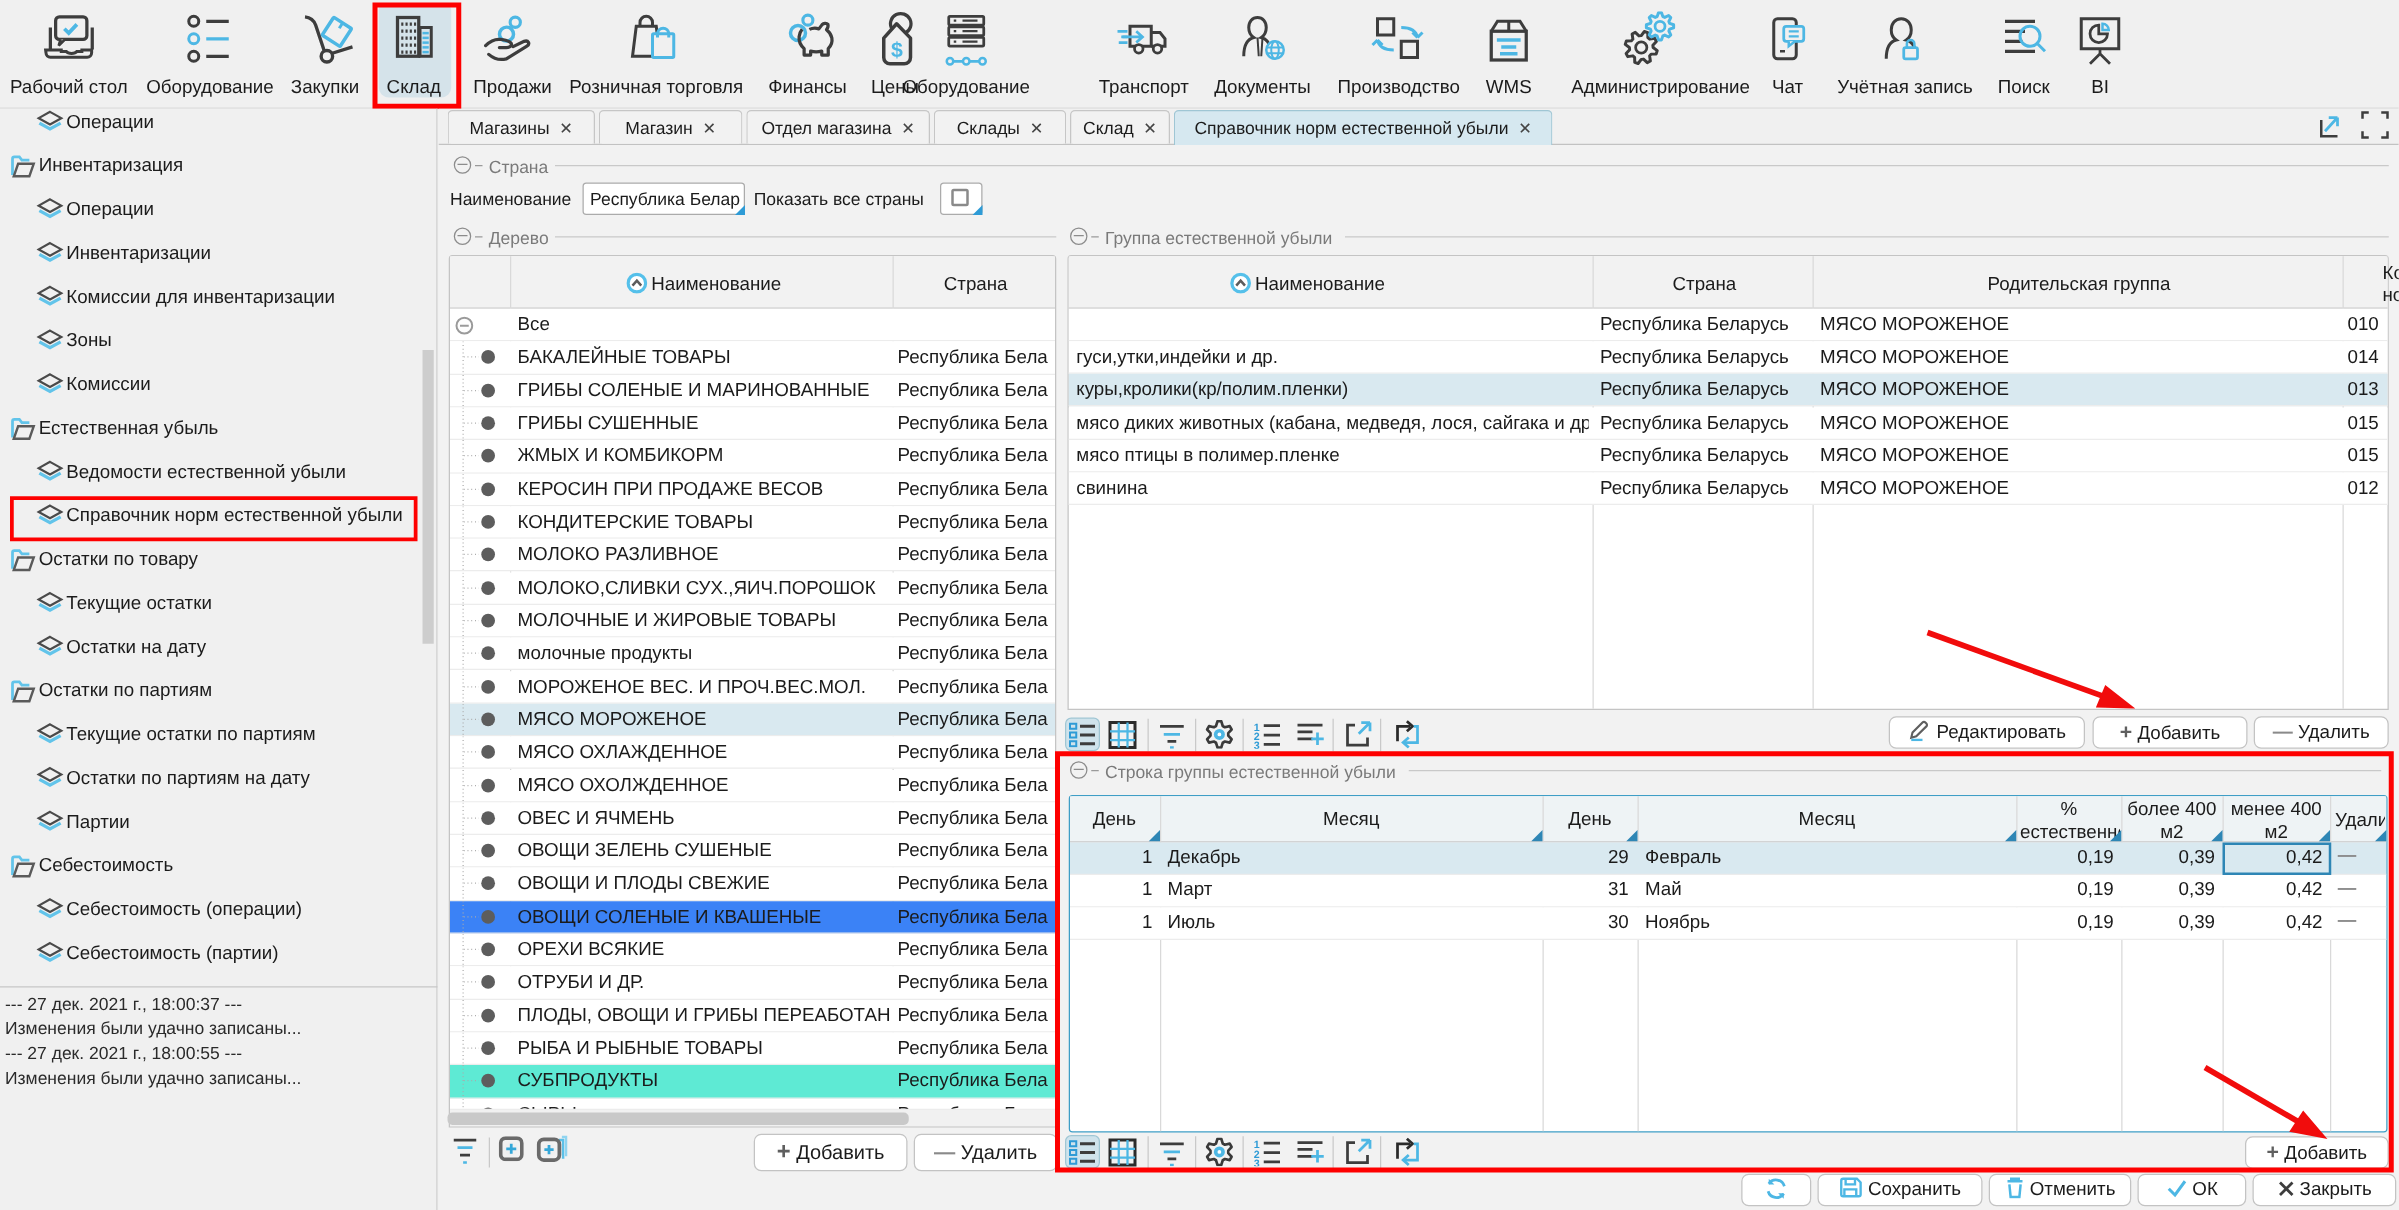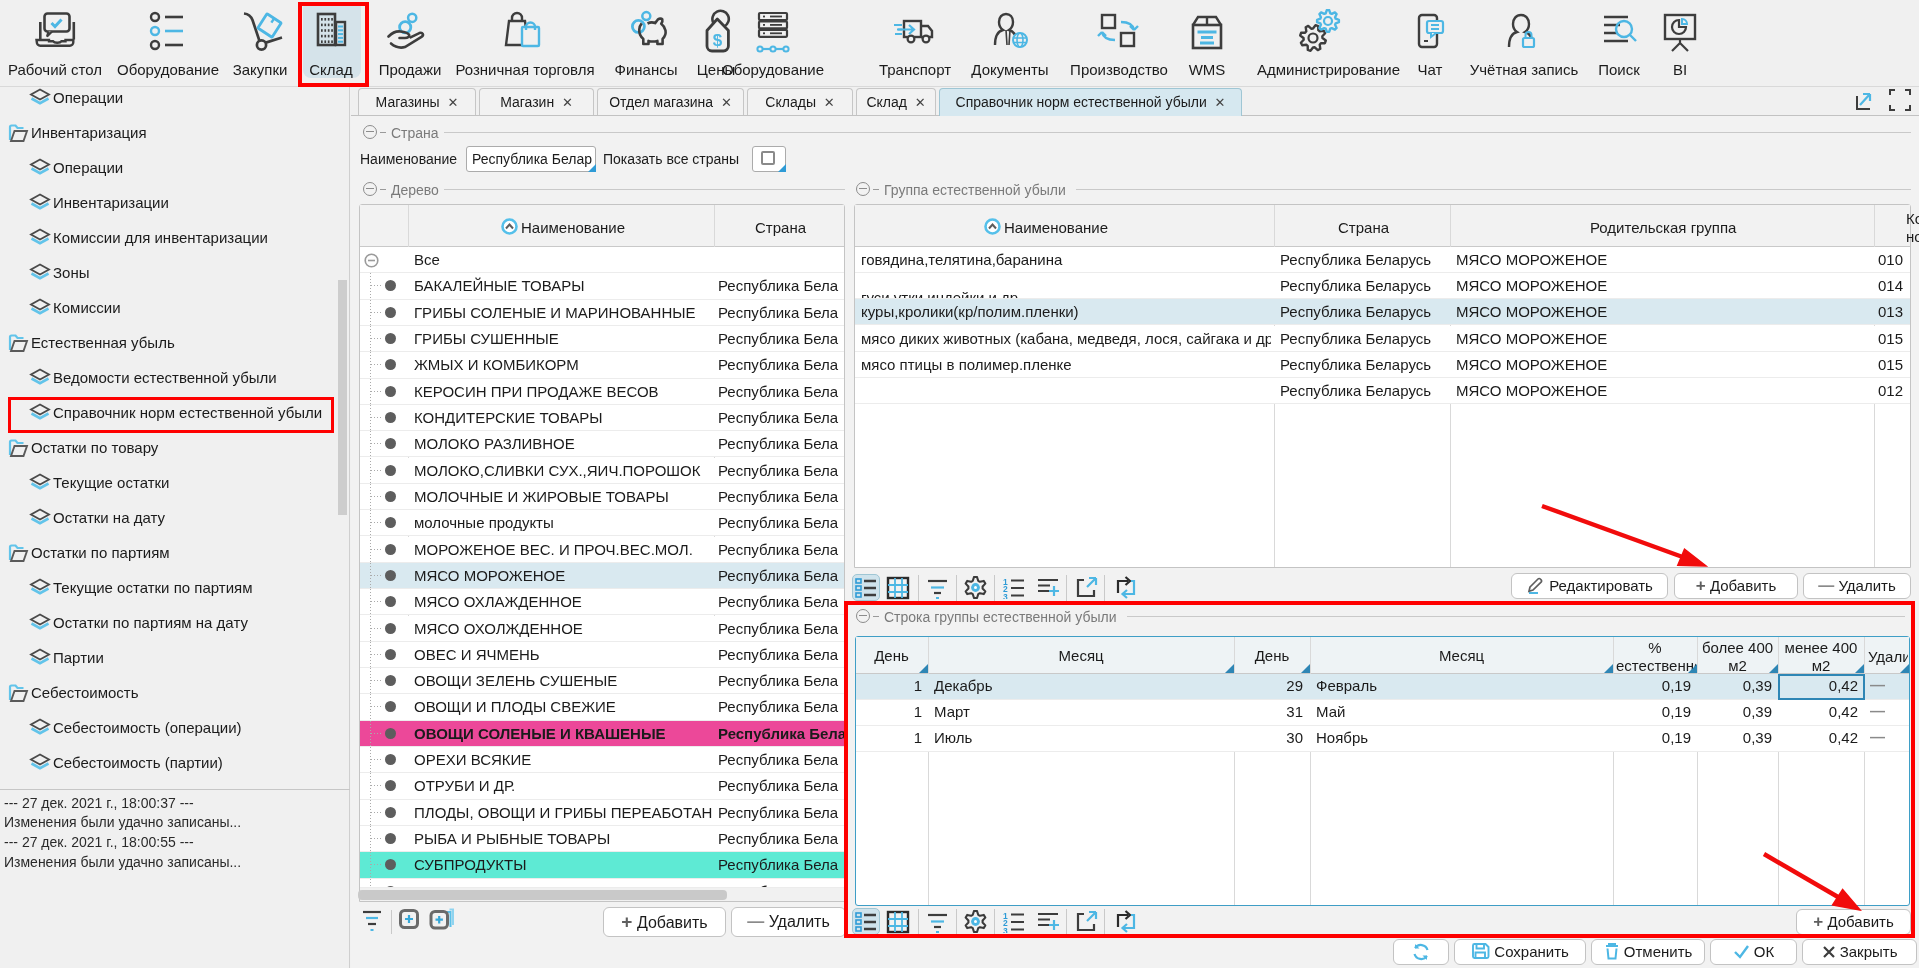--- a/index.html
+++ b/index.html
@@ -539,21 +539,21 @@
 <div style="position:absolute;left:54px;top:4px;width:298px;overflow:hidden;font-size:15px;white-space:nowrap;">ОВОЩИ ЗЕЛЕНЬ СУШЕНЫЕ</div>
 <div style="position:absolute;left:358px;top:4px;font-size:15px;white-space:nowrap;">Республика Бела</div>
 </div>
 <div class="abs" style="left:360px;top:694.4px;width:484px;height:26.3px;background:#fff;border-bottom:1px solid #ececec;box-sizing:border-box;overflow:hidden;">
 <div style="position:absolute;left:10px;top:0;width:1px;height:26px;background-image:linear-gradient(#aaa 34%,transparent 34%);background-size:1px 3px;"></div>
 <div style="position:absolute;left:11px;top:12px;width:12px;height:1px;background-image:linear-gradient(90deg,#aaa 34%,transparent 34%);background-size:3px 1px;"></div>
 <div style="position:absolute;left:25px;top:7px;width:11px;height:11px;border-radius:50%;background:#5d5d5d;"></div>
 <div style="position:absolute;left:54px;top:4px;width:298px;overflow:hidden;font-size:15px;white-space:nowrap;">ОВОЩИ И ПЛОДЫ СВЕЖИЕ</div>
 <div style="position:absolute;left:358px;top:4px;font-size:15px;white-space:nowrap;">Республика Бела</div>
 </div>
-<div class="abs" style="left:360px;top:720.8px;width:484px;height:26.3px;background:#ec4899;border-bottom:1px solid #ececec;box-sizing:border-box;overflow:hidden;font-weight:bold;">
+<div class="abs" style="left:360px;top:720.8px;width:484px;height:26.3px;background:#3b82f6;border-bottom:1px solid #ececec;box-sizing:border-box;overflow:hidden;">
 <div style="position:absolute;left:10px;top:0;width:1px;height:26px;background-image:linear-gradient(#aaa 34%,transparent 34%);background-size:1px 3px;"></div>
 <div style="position:absolute;left:11px;top:12px;width:12px;height:1px;background-image:linear-gradient(90deg,#aaa 34%,transparent 34%);background-size:3px 1px;"></div>
 <div style="position:absolute;left:25px;top:7px;width:11px;height:11px;border-radius:50%;background:#5d5d5d;"></div>
 <div style="position:absolute;left:54px;top:4px;width:298px;overflow:hidden;font-size:15px;white-space:nowrap;">ОВОЩИ СОЛЕНЫЕ И КВАШЕНЫЕ</div>
 <div style="position:absolute;left:358px;top:4px;font-size:15px;white-space:nowrap;">Республика Бела</div>
 </div>
 <div class="abs" style="left:360px;top:747.1px;width:484px;height:26.3px;background:#fff;border-bottom:1px solid #ececec;box-sizing:border-box;overflow:hidden;">
 <div style="position:absolute;left:10px;top:0;width:1px;height:26px;background-image:linear-gradient(#aaa 34%,transparent 34%);background-size:1px 3px;"></div>
 <div style="position:absolute;left:11px;top:12px;width:12px;height:1px;background-image:linear-gradient(90deg,#aaa 34%,transparent 34%);background-size:3px 1px;"></div>
 <div style="position:absolute;left:25px;top:7px;width:11px;height:11px;border-radius:50%;background:#5d5d5d;"></div>
@@ -631,27 +631,26 @@
     <path d="M5 10.5 L8.5 6.5 L12 10.5" stroke="#5c5c5c" stroke-width="2" fill="none"></path>
   </svg>
 <div class="abs" style="left:1004px;top:219px;font-size:15px;">Наименование</div>
 <div class="abs" style="left:1338px;top:219px;font-size:15px;">Страна</div>
 <div class="abs" style="left:1590px;top:219px;font-size:15px;">Родительская группа</div>
 <div class="abs" style="left:1878px;top:210px;font-size:15px;line-height:18px;margin-left:28px;">Код<br>норм</div>
 <div class="vline" style="left:1274px;top:205px;height:362px;background:#d9d9d9;"></div>
 <div class="vline" style="left:1450px;top:205px;height:362px;background:#d9d9d9;"></div>
 <div class="vline" style="left:1874px;top:205px;height:362px;background:#d9d9d9;"></div>
 <div class="abs" style="left:855px;top:247.0px;width:1055px;height:26.2px;background:#fff;border-bottom:1px solid #ececec;box-sizing:border-box;font-size:15px;">
-<div class="cell" style="left:6px;width:410px;top:4px;">говядина,телятина,баранина</div>
 <div class="cell" style="left:425px;width:170px;top:4px;">Республика Беларусь</div>
 <div class="cell" style="left:601px;width:410px;top:4px;">МЯСО МОРОЖЕНОЕ</div>
 <div class="cell" style="left:1023px;width:30px;top:4px;">010</div>
 </div>
 <div class="abs" style="left:855px;top:273.2px;width:1055px;height:26.2px;background:#fff;border-bottom:1px solid #ececec;box-sizing:border-box;font-size:15px;">
-<div class="cell" style="left:6px;width:410px;top:4px;margin-top:12px;">гуси,утки,индейки и др.</div>
+<div class="cell" style="left:6px;width:410px;top:4px;">гуси,утки,индейки и др.</div>
 <div class="cell" style="left:425px;width:170px;top:4px;">Республика Беларусь</div>
 <div class="cell" style="left:601px;width:410px;top:4px;">МЯСО МОРОЖЕНОЕ</div>
 <div class="cell" style="left:1023px;width:30px;top:4px;">014</div>
 </div>
 <div class="abs" style="left:855px;top:299.3px;width:1055px;height:26.2px;background:#d9e9f0;border-bottom:1px solid #ececec;box-sizing:border-box;font-size:15px;">
 <div class="cell" style="left:6px;width:410px;top:4px;">куры,кролики(кр/полим.пленки)</div>
 <div class="cell" style="left:425px;width:170px;top:4px;">Республика Беларусь</div>
 <div class="cell" style="left:601px;width:410px;top:4px;">МЯСО МОРОЖЕНОЕ</div>
 <div class="cell" style="left:1023px;width:30px;top:4px;">013</div>
 </div>
@@ -661,20 +660,21 @@
 <div class="cell" style="left:601px;width:410px;top:4px;">МЯСО МОРОЖЕНОЕ</div>
 <div class="cell" style="left:1023px;width:30px;top:4px;">015</div>
 </div>
 <div class="abs" style="left:855px;top:351.7px;width:1055px;height:26.2px;background:#fff;border-bottom:1px solid #ececec;box-sizing:border-box;font-size:15px;">
 <div class="cell" style="left:6px;width:410px;top:4px;">мясо птицы в полимер.пленке</div>
 <div class="cell" style="left:425px;width:170px;top:4px;">Республика Беларусь</div>
 <div class="cell" style="left:601px;width:410px;top:4px;">МЯСО МОРОЖЕНОЕ</div>
 <div class="cell" style="left:1023px;width:30px;top:4px;">015</div>
 </div>
 <div class="abs" style="left:855px;top:377.9px;width:1055px;height:26.2px;background:#fff;border-bottom:1px solid #ececec;box-sizing:border-box;font-size:15px;">
+<div class="cell" style="left:6px;width:410px;top:4px;">свинина</div>
 <div class="cell" style="left:425px;width:170px;top:4px;">Республика Беларусь</div>
 <div class="cell" style="left:601px;width:410px;top:4px;">МЯСО МОРОЖЕНОЕ</div>
 <div class="cell" style="left:1023px;width:30px;top:4px;">012</div>
 </div>
 <div class="abs" style="left:852px;top:574px;width:28px;height:27px;background:#cfe3ec;border:1px solid #9fc6d4;border-radius:5px;box-sizing:border-box;"></div>
 <svg class="abs" style="left:855px;top:577px;" width="22" height="21" viewBox="0 0 22 21">
     <rect x="1" y="2" width="5" height="4" fill="none" stroke="#2e9bd6" stroke-width="1.6"></rect>
     <rect x="1" y="9" width="5" height="4" fill="none" stroke="#2e9bd6" stroke-width="1.6"></rect>
     <rect x="1" y="16" width="5" height="4" fill="none" stroke="#2e9bd6" stroke-width="1.6"></rect>
     <path d="M9 4 h12 M9 11 h12 M9 18 h12" stroke="#3d3d3d" stroke-width="2.4"></path>

